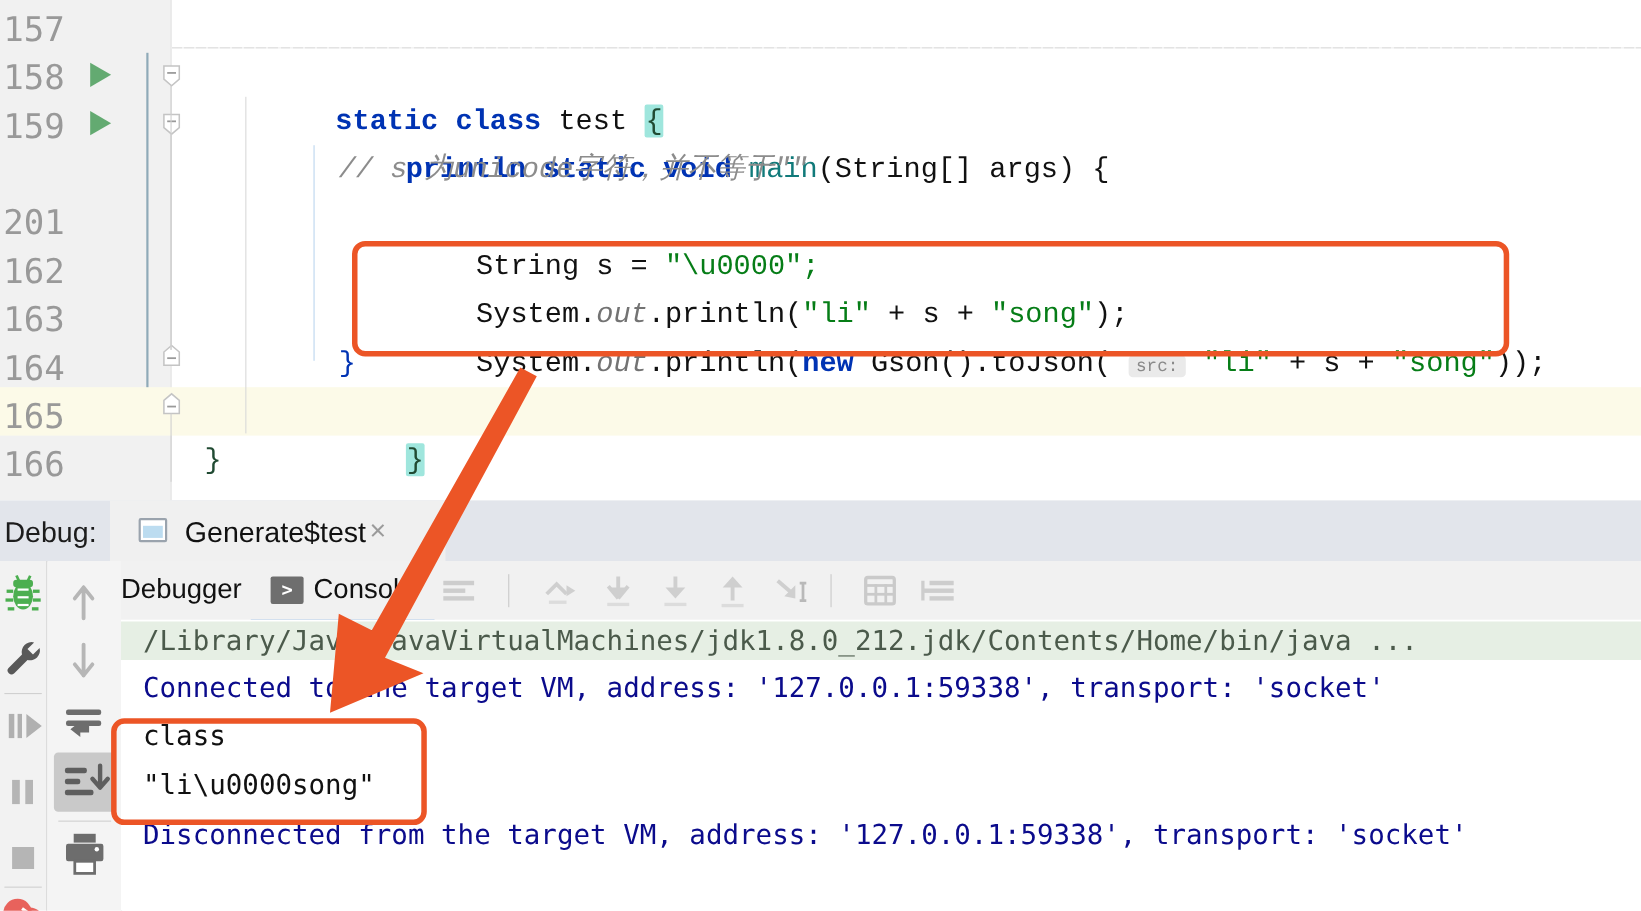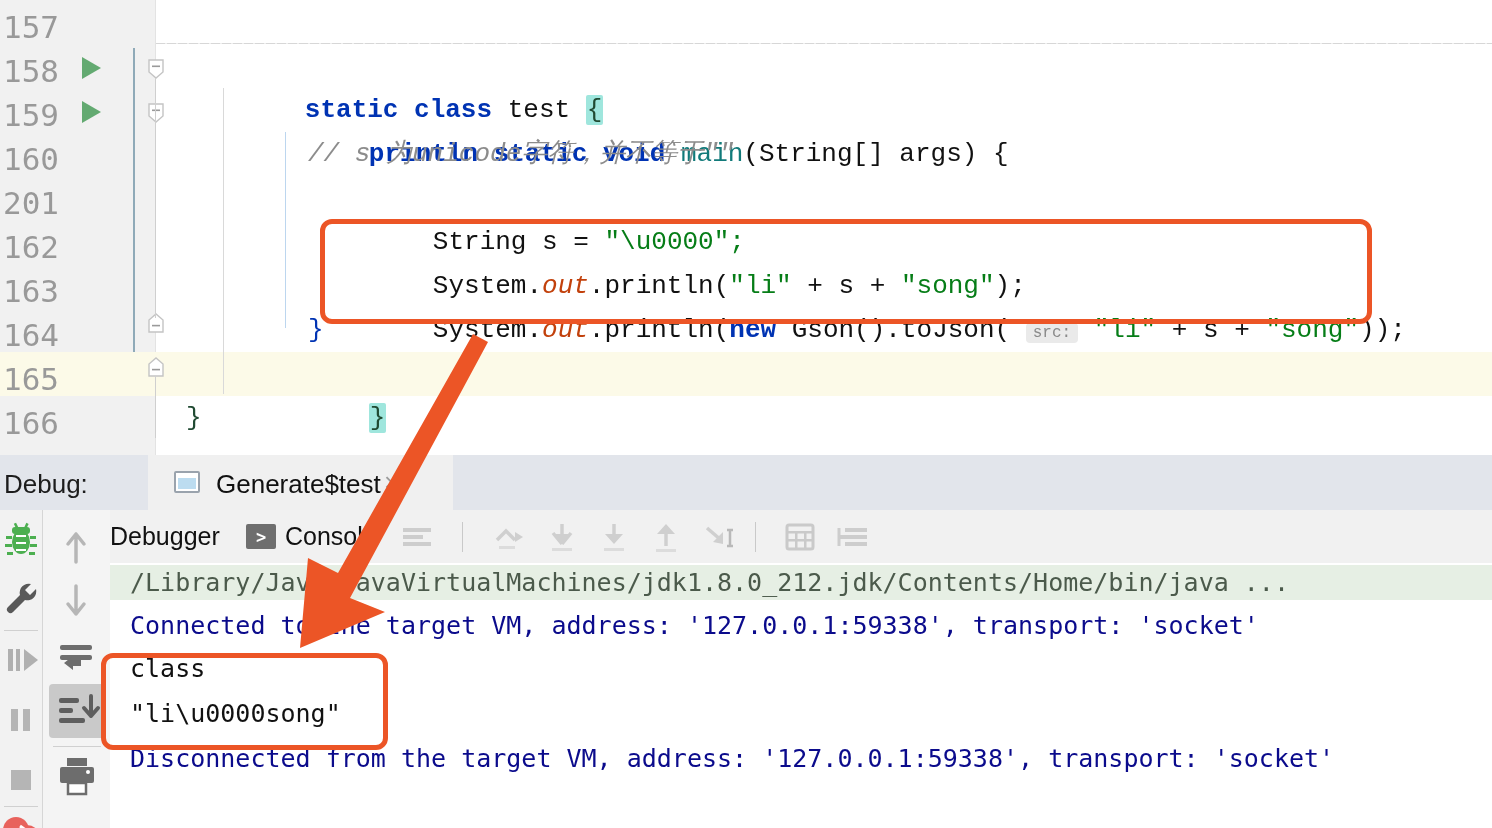--- a/index.html
+++ b/index.html
@@ -26,41 +26,41 @@
 
   .codearea{position:absolute;left:156px;top:0;width:1336px;height:455px;}
   .line{position:absolute;left:0;width:1336px;height:44px;white-space:pre;
         font-family:Liberation Mono, monospace;font-size:26px;color:#111111;line-height:44px;margin-left:24px;}
   .line span{white-space:pre;}
 
   .kw{color:#0033b3;font-weight:600;}
   .cls{color:#111111;}
   .teal{color:#117a7a;}
   .str{color:#067d17;}
-  .fld{color:#c2410c;font-style:italic;}
+  .fld{color:#737373;font-style:italic;}
   .cmt{color:#8c8c8c;font-style:italic;}
   .brace-blue{color:#0033b3;}
   .brace-dark{color:#204a32;}
   .hintpill{background:#eaeaea;color:#8a8a8a;border-radius:4px;padding:1px 7px;font-size:16px;}
 
   .cur-line{position:absolute;left:0;width:1492px;height:44px;background:#fcfae8;}
   .brace-hl{background:#9fe6dd;border-radius:2px;padding:0 1px;}
 
   .indent{position:absolute;width:1px;background:#d9d9d9;}
   .indent.blue{background:#bcd6ef;}
 
   .method-sep{position:absolute;left:156px;top:43px;width:1336px;height:1px;
     background:repeating-linear-gradient(90deg,#d7d7d7 0 9px,#eeeeee 9px 11px);}
 
   
   #debugwin{position:absolute;left:0;top:455px;width:1492px;height:354px;background:#f2f2f2;}
 
   .debug-header{position:absolute;left:0;top:0;width:1492px;height:55px;background:#e2e5eb;border-bottom:1px solid #c4c6cb;}
   .debug-label{position:absolute;left:4px;top:14px;font-size:26px;color:#1c1c1c;}
-  .debug-tab{position:absolute;left:100px;top:0;width:305px;height:55px;background:#f0f0f0;border-bottom:4px solid #3d7bbf;margin-left:48px;}
+  .debug-tab{position:absolute;left:100px;top:0;width:305px;height:55px;background:#f0f0f0;border-bottom:4px solid #3d7bbf;}
   .dt-icon{position:absolute;left:26px;top:16px;width:26px;height:22px;border:2px solid #9aa3ad;border-radius:2px;background:#ffffff;box-sizing:border-box;}
   .dt-icon:after{content:"";position:absolute;left:2px;top:5px;right:2px;bottom:2px;background:#bcdcf0;}
   .dt-title{position:absolute;left:68px;top:14px;font-size:26px;color:#111111;}
   .dt-close{position:absolute;left:236px;top:12px;font-size:26px;color:#9b9b9b;}
 
   .side-rail{position:absolute;left:0;top:55px;width:42px;height:318px;background:#f2f2f2;border-right:1px solid #d6d6d6;}
   .rail-btn{position:absolute;left:0;width:42px;height:60px;}
   .rail-sep{position:absolute;left:4px;width:34px;height:1px;background:#d0d0d0;}
 
   .tool-rail{position:absolute;left:43px;top:55px;width:67px;height:318px;background:#f4f4f4;border-right:1px solid #d6d6d6;}
@@ -100,23 +100,20 @@
     <div class="lnrow" style="top:0px">
       <div class="lnum">157</div>
     </div>
     <div class="lnrow" style="top:44px">
       <div class="lnum">158</div>
       <div class="runicon"></div>
     </div>
     <div class="lnrow" style="top:88px">
       <div class="lnum">159</div>
       <div class="runicon"></div>
-    </div>
-    <div class="lnrow" style="top:132px">
-      <div class="lnum">160</div>
     </div>
     <div class="lnrow" style="top:176px">
       <div class="lnum">201</div>
     </div>
     <div class="lnrow" style="top:220px">
       <div class="lnum">162</div>
     </div>
     <div class="lnrow" style="top:264px">
       <div class="lnum">163</div>
     </div>

